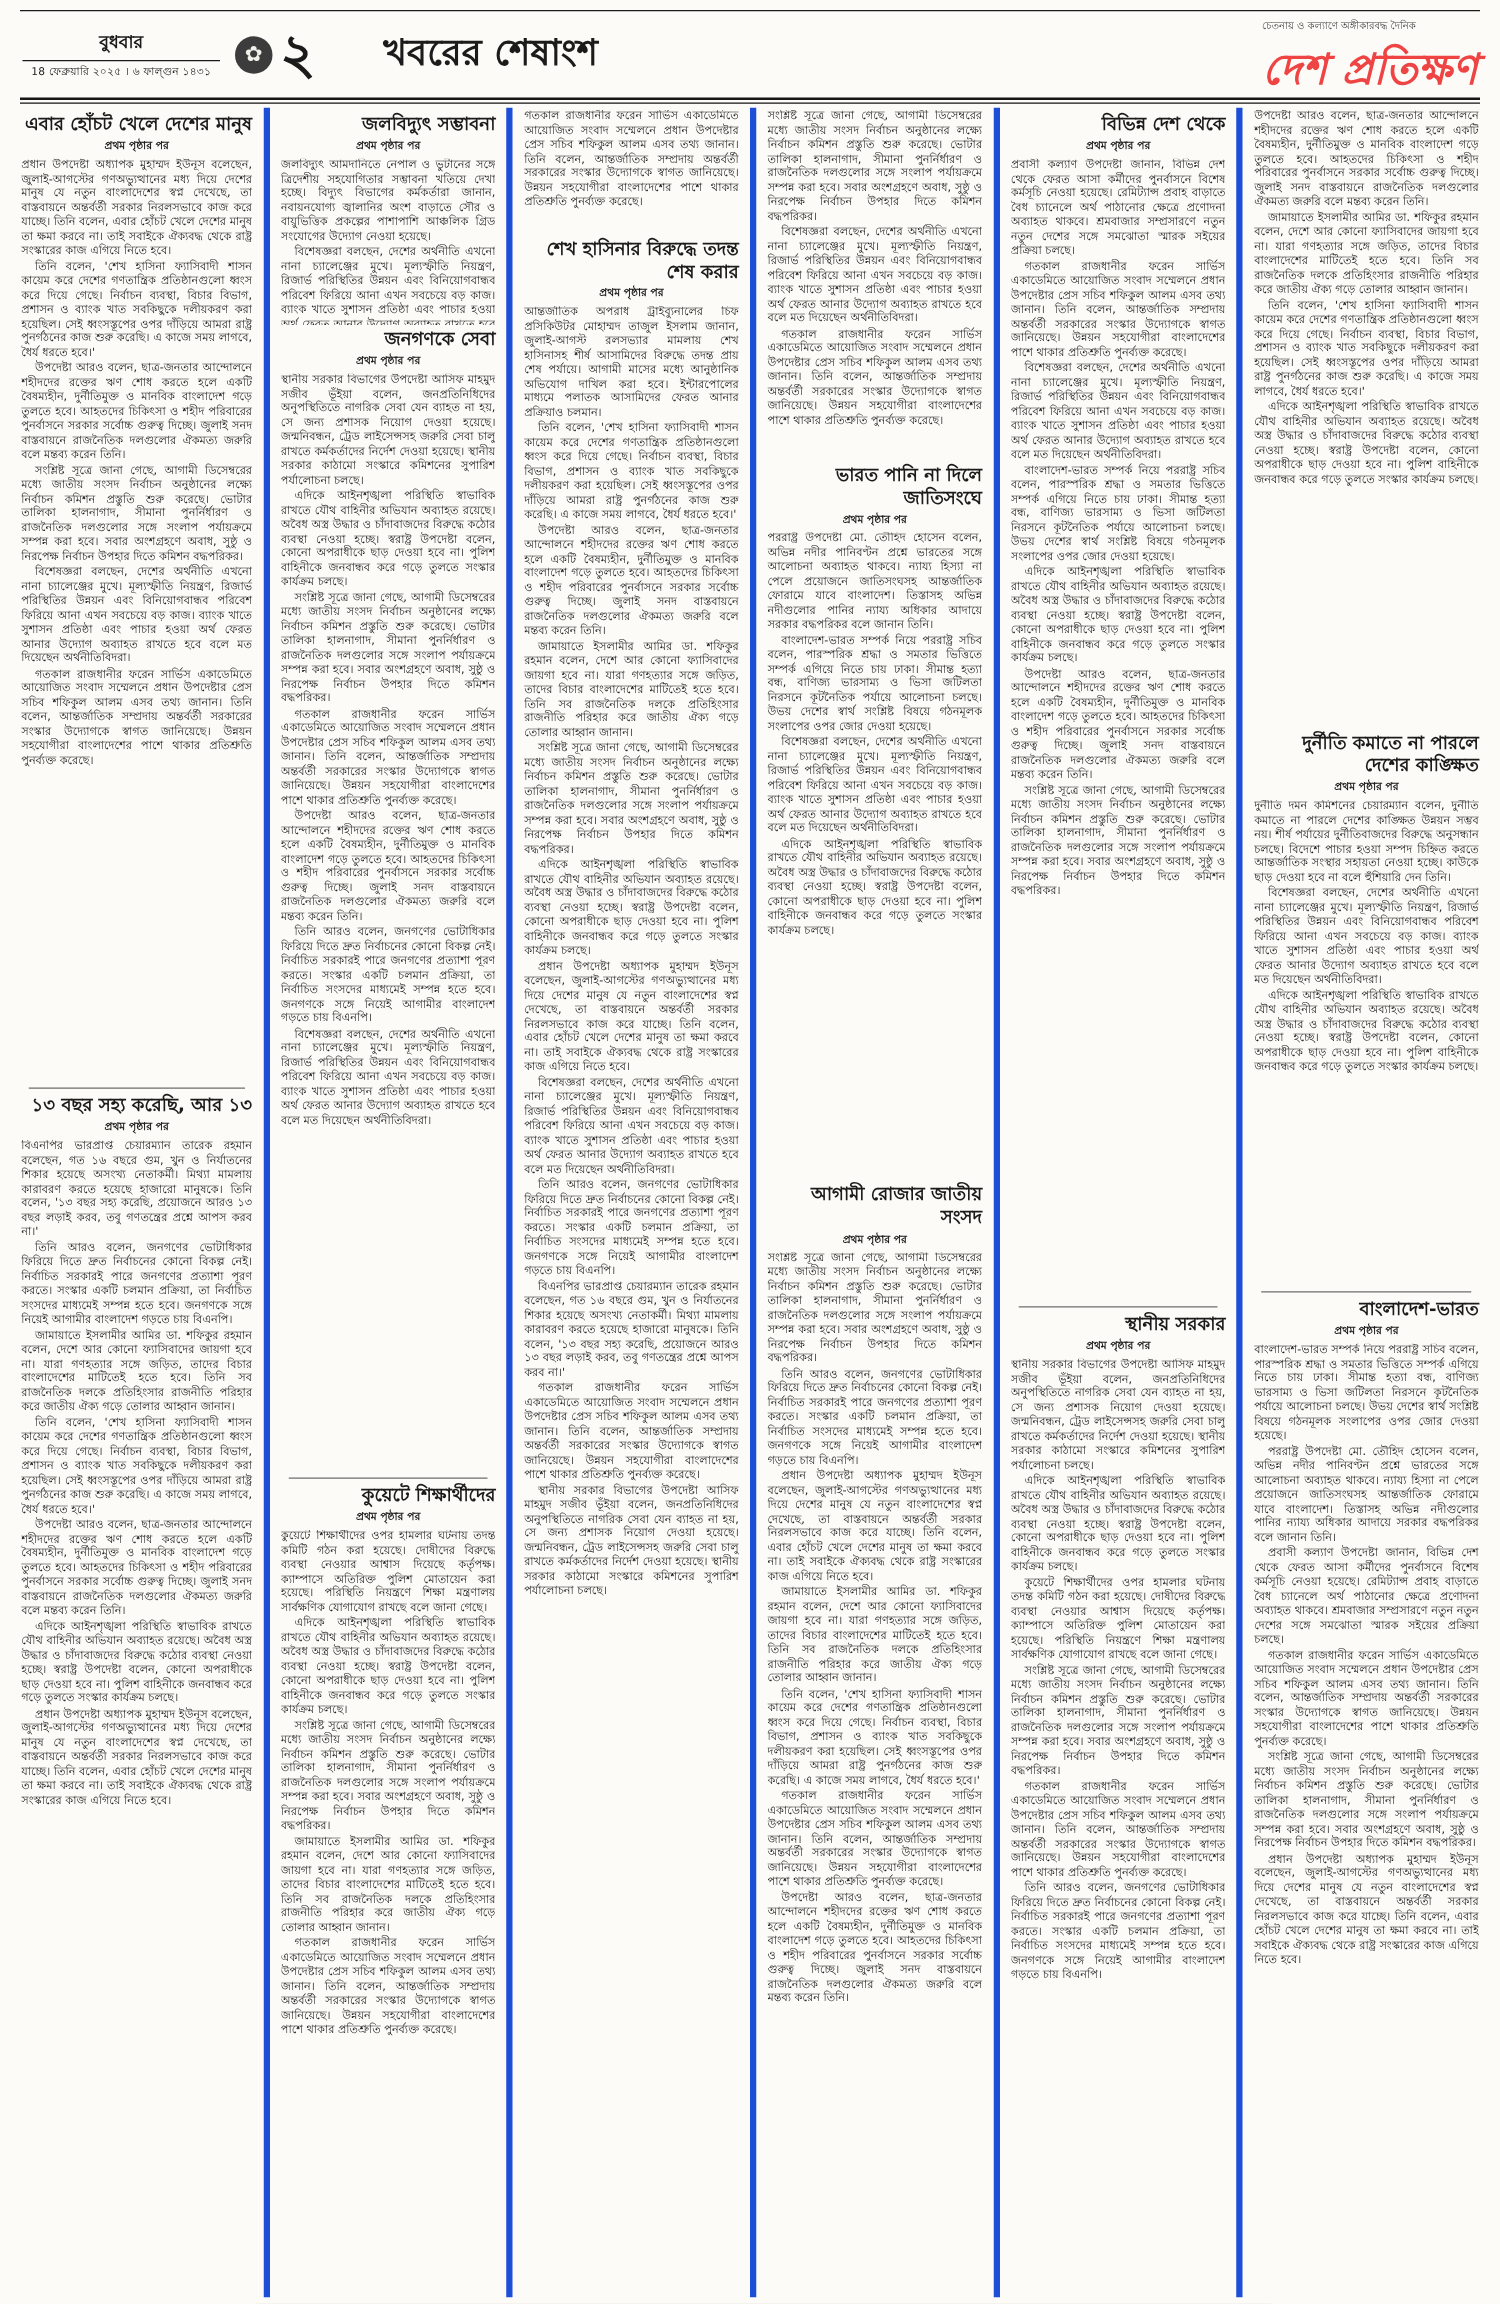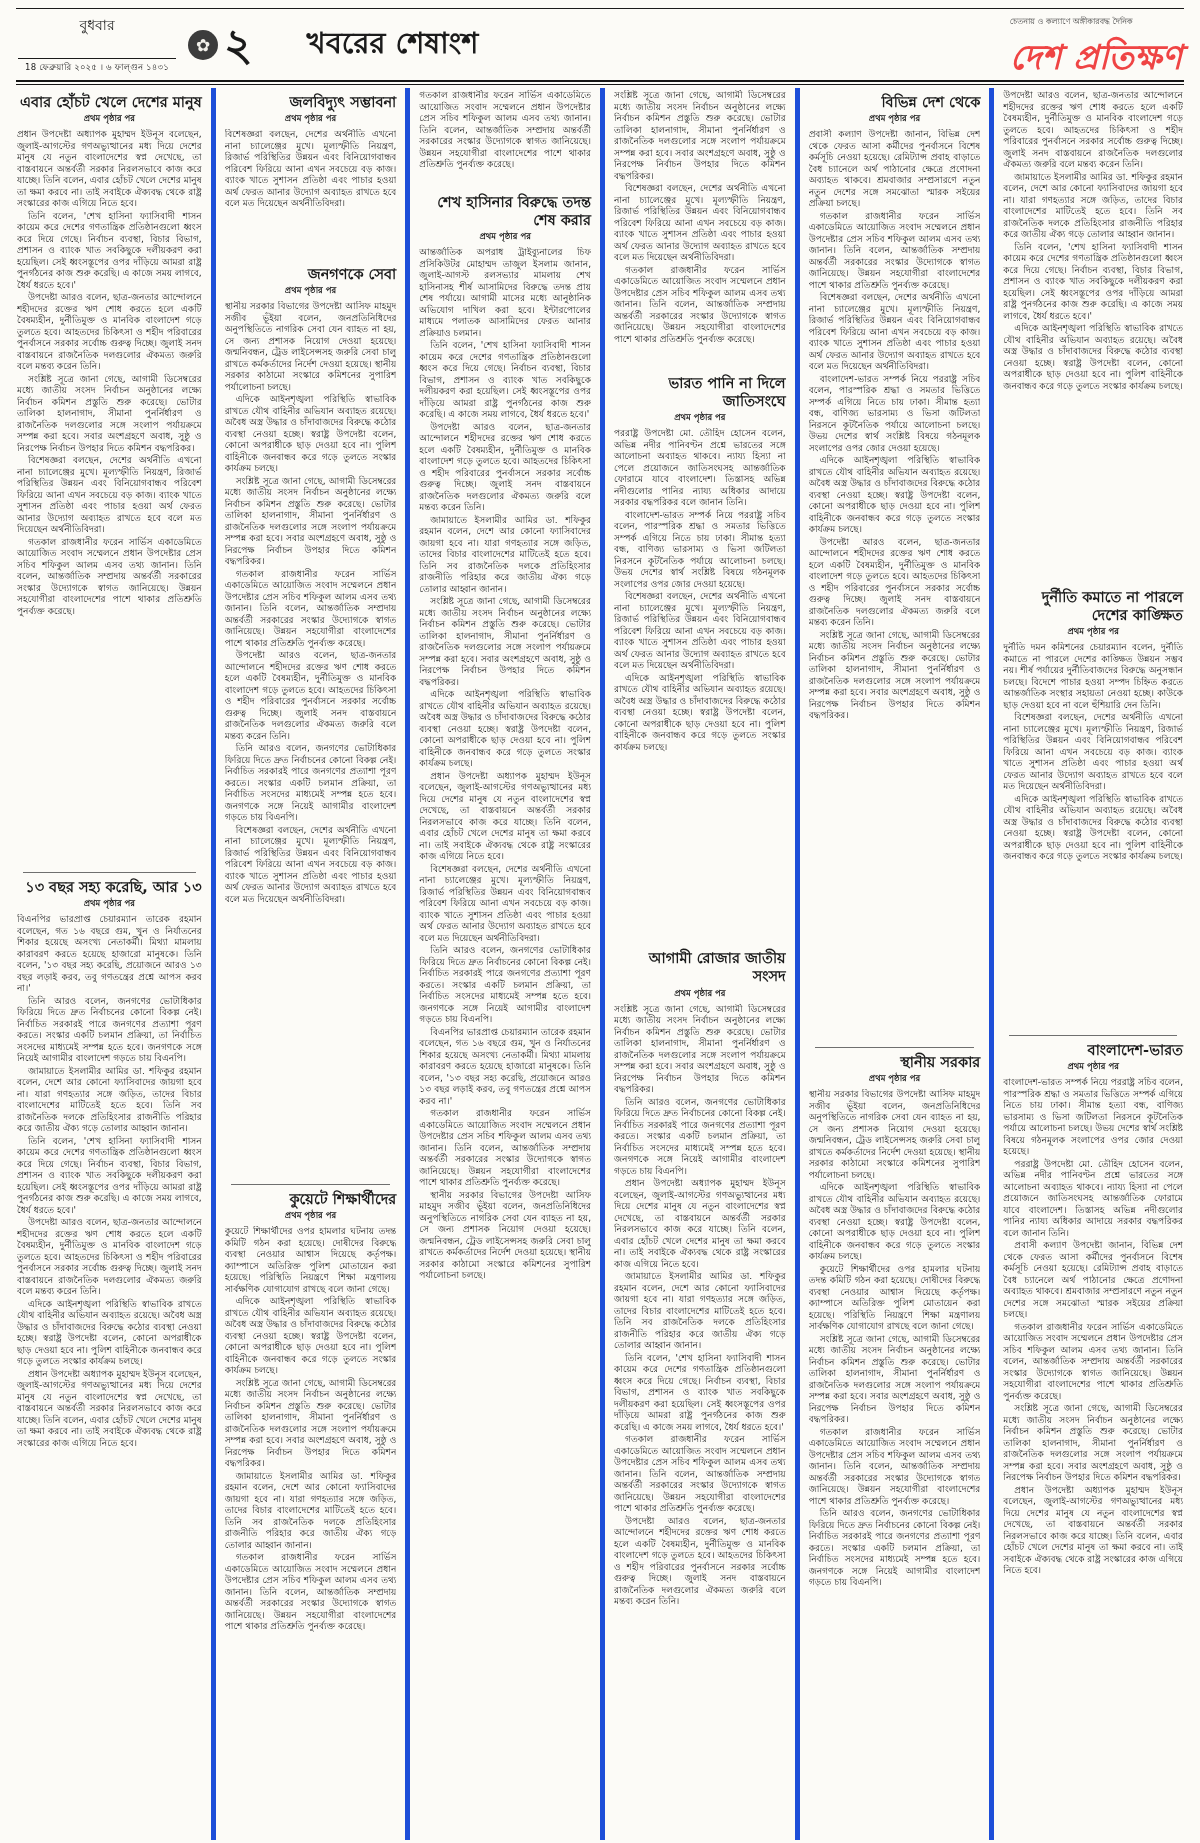--- a/index.html
+++ b/index.html
@@ -3,21 +3,21 @@
 <meta charset="utf-8">
 <style>
   * { margin:0; padding:0; box-sizing:border-box; }
   html,body { background:#e9e7e1; }
   body { font-family:"DejaVu Sans","Liberation Sans",sans-serif; }
   .page { width:1200px; height:1843px; margin:0 auto; background:#fcfbf7; color:#1b1b1b;
           padding:8px 16px 10px; overflow:hidden; position:relative; }
   .topline { border-top:1.5px solid #1b1b1b; }
   .header { display:flex; align-items:center; gap:12px; padding:5px 2px 5px; }
   .datebox { width:158px; text-align:center; flex:0 0 auto; }
-  .datebox .day { font-size:14px; font-weight:normal; border-bottom:1px solid #1b1b1b; padding-bottom:20px; margin-bottom:2px; }
+  .datebox .day { font-size:14px; font-weight:bold; border-bottom:1px solid #1b1b1b; padding-bottom:2px; margin-bottom:2px; }
   .datebox .date { font-size:8.5px; letter-spacing:.2px; }
   .pagenum { display:flex; align-items:center; gap:6px; flex:0 0 auto; }
   .emblem { width:30px; height:30px; border-radius:50%; background:#3c3c3c; color:#f2f0ea;
             display:flex; align-items:center; justify-content:center; font-size:17px; }
   .pagenum .num { font-size:44px; font-weight:bold; line-height:1; }
   .sectiontitle { font-size:29px; font-weight:bold; margin-left:42px; white-space:nowrap; }
   .spacer { flex:1 1 auto; }
   .masthead { text-align:right; flex:0 0 auto; }
   .masthead .tagline { font-size:8px; color:#444; text-align:left; margin-bottom:12px; }
   .masthead .name { font-size:34px; font-weight:bold; line-height:1; }
@@ -85,20 +85,21 @@
           <p>তিনি বলেন, 'শেখ হাসিনা ফ্যাসিবাদী শাসন কায়েম করে দেশের গণতান্ত্রিক প্রতিষ্ঠানগুলো ধ্বংস করে দিয়ে গেছে। নির্বাচন ব্যবস্থা, বিচার বিভাগ, প্রশাসন ও ব্যাংক খাত সবকিছুকে দলীয়করণ করা হয়েছিল। সেই ধ্বংসস্তূপের ওপর দাঁড়িয়ে আমরা রাষ্ট্র পুনর্গঠনের কাজ শুরু করেছি। এ কাজে সময় লাগবে, ধৈর্য ধরতে হবে।'</p>
           <p>উপদেষ্টা আরও বলেন, ছাত্র-জনতার আন্দোলনে শহীদদের রক্তের ঋণ শোধ করতে হলে একটি বৈষম্যহীন, দুর্নীতিমুক্ত ও মানবিক বাংলাদেশ গড়ে তুলতে হবে। আহতদের চিকিৎসা ও শহীদ পরিবারের পুনর্বাসনে সরকার সর্বোচ্চ গুরুত্ব দিচ্ছে। জুলাই সনদ বাস্তবায়নে রাজনৈতিক দলগুলোর ঐকমত্য জরুরি বলে মন্তব্য করেন তিনি।</p>
           <p>এদিকে আইনশৃঙ্খলা পরিস্থিতি স্বাভাবিক রাখতে যৌথ বাহিনীর অভিযান অব্যাহত রয়েছে। অবৈধ অস্ত্র উদ্ধার ও চাঁদাবাজদের বিরুদ্ধে কঠোর ব্যবস্থা নেওয়া হচ্ছে। স্বরাষ্ট্র উপদেষ্টা বলেন, কোনো অপরাধীকে ছাড় দেওয়া হবে না। পুলিশ বাহিনীকে জনবান্ধব করে গড়ে তুলতে সংস্কার কার্যক্রম চলছে।</p>
           <p>প্রধান উপদেষ্টা অধ্যাপক মুহাম্মদ ইউনূস বলেছেন, জুলাই-আগস্টের গণঅভ্যুত্থানের মধ্য দিয়ে দেশের মানুষ যে নতুন বাংলাদেশের স্বপ্ন দেখেছে, তা বাস্তবায়নে অন্তর্বর্তী সরকার নিরলসভাবে কাজ করে যাচ্ছে। তিনি বলেন, এবার হোঁচট খেলে দেশের মানুষ তা ক্ষমা করবে না। তাই সবাইকে ঐক্যবদ্ধ থেকে রাষ্ট্র সংস্কারের কাজ এগিয়ে নিতে হবে।</p>
         </div>
       </div>
       <div class="col">
         <div class="headline">জলবিদ্যুৎ সম্ভাবনা</div>
         <div class="continued">প্রথম পৃষ্ঠার পর</div>
         <div class="body" style="height: 133px;">
+          <p>জলবিদ্যুৎ আমদানিতে নেপাল ও ভুটানের সঙ্গে ত্রিদেশীয় সহযোগিতার সম্ভাবনা খতিয়ে দেখা হচ্ছে। বিদ্যুৎ বিভাগের কর্মকর্তারা জানান, নবায়নযোগ্য জ্বালানির অংশ বাড়াতে সৌর ও বায়ুভিত্তিক প্রকল্পের পাশাপাশি আঞ্চলিক গ্রিড সংযোগের উদ্যোগ নেওয়া হয়েছে।</p>
           <p>বিশেষজ্ঞরা বলছেন, দেশের অর্থনীতি এখনো নানা চ্যালেঞ্জের মুখে। মূল্যস্ফীতি নিয়ন্ত্রণ, রিজার্ভ পরিস্থিতির উন্নয়ন এবং বিনিয়োগবান্ধব পরিবেশ ফিরিয়ে আনা এখন সবচেয়ে বড় কাজ। ব্যাংক খাতে সুশাসন প্রতিষ্ঠা এবং পাচার হওয়া অর্থ ফেরত আনার উদ্যোগ অব্যাহত রাখতে হবে বলে মত দিয়েছেন অর্থনীতিবিদরা।</p>
         </div>
         <div class="headline">জনগণকে সেবা</div>
         <div class="continued">প্রথম পৃষ্ঠার পর</div>
         <div class="body" style="height: 878px;">
           <p>স্থানীয় সরকার বিভাগের উপদেষ্টা আসিফ মাহমুদ সজীব ভূঁইয়া বলেন, জনপ্রতিনিধিদের অনুপস্থিতিতে নাগরিক সেবা যেন ব্যাহত না হয়, সে জন্য প্রশাসক নিয়োগ দেওয়া হয়েছে। জন্মনিবন্ধন, ট্রেড লাইসেন্সসহ জরুরি সেবা চালু রাখতে কর্মকর্তাদের নির্দেশ দেওয়া হয়েছে। স্থানীয় সরকার কাঠামো সংস্কারে কমিশনের সুপারিশ পর্যালোচনা চলছে।</p>
           <p>এদিকে আইনশৃঙ্খলা পরিস্থিতি স্বাভাবিক রাখতে যৌথ বাহিনীর অভিযান অব্যাহত রয়েছে। অবৈধ অস্ত্র উদ্ধার ও চাঁদাবাজদের বিরুদ্ধে কঠোর ব্যবস্থা নেওয়া হচ্ছে। স্বরাষ্ট্র উপদেষ্টা বলেন, কোনো অপরাধীকে ছাড় দেওয়া হবে না। পুলিশ বাহিনীকে জনবান্ধব করে গড়ে তুলতে সংস্কার কার্যক্রম চলছে।</p>
           <p>সংশ্লিষ্ট সূত্রে জানা গেছে, আগামী ডিসেম্বরের মধ্যে জাতীয় সংসদ নির্বাচন অনুষ্ঠানের লক্ষ্যে নির্বাচন কমিশন প্রস্তুতি শুরু করেছে। ভোটার তালিকা হালনাগাদ, সীমানা পুনর্নির্ধারণ ও রাজনৈতিক দলগুলোর সঙ্গে সংলাপ পর্যায়ক্রমে সম্পন্ন করা হবে। সবার অংশগ্রহণে অবাধ, সুষ্ঠু ও নিরপেক্ষ নির্বাচন উপহার দিতে কমিশন বদ্ধপরিকর।</p>
           <p>গতকাল রাজধানীর ফরেন সার্ভিস একাডেমিতে আয়োজিত সংবাদ সম্মেলনে প্রধান উপদেষ্টার প্রেস সচিব শফিকুল আলম এসব তথ্য জানান। তিনি বলেন, আন্তর্জাতিক সম্প্রদায় অন্তর্বর্তী সরকারের সংস্কার উদ্যোগকে স্বাগত জানিয়েছে। উন্নয়ন সহযোগীরা বাংলাদেশের পাশে থাকার প্রতিশ্রুতি পুনর্ব্যক্ত করেছে।</p>
           <p>উপদেষ্টা আরও বলেন, ছাত্র-জনতার আন্দোলনে শহীদদের রক্তের ঋণ শোধ করতে হলে একটি বৈষম্যহীন, দুর্নীতিমুক্ত ও মানবিক বাংলাদেশ গড়ে তুলতে হবে। আহতদের চিকিৎসা ও শহীদ পরিবারের পুনর্বাসনে সরকার সর্বোচ্চ গুরুত্ব দিচ্ছে। জুলাই সনদ বাস্তবায়নে রাজনৈতিক দলগুলোর ঐকমত্য জরুরি বলে মন্তব্য করেন তিনি।</p>

